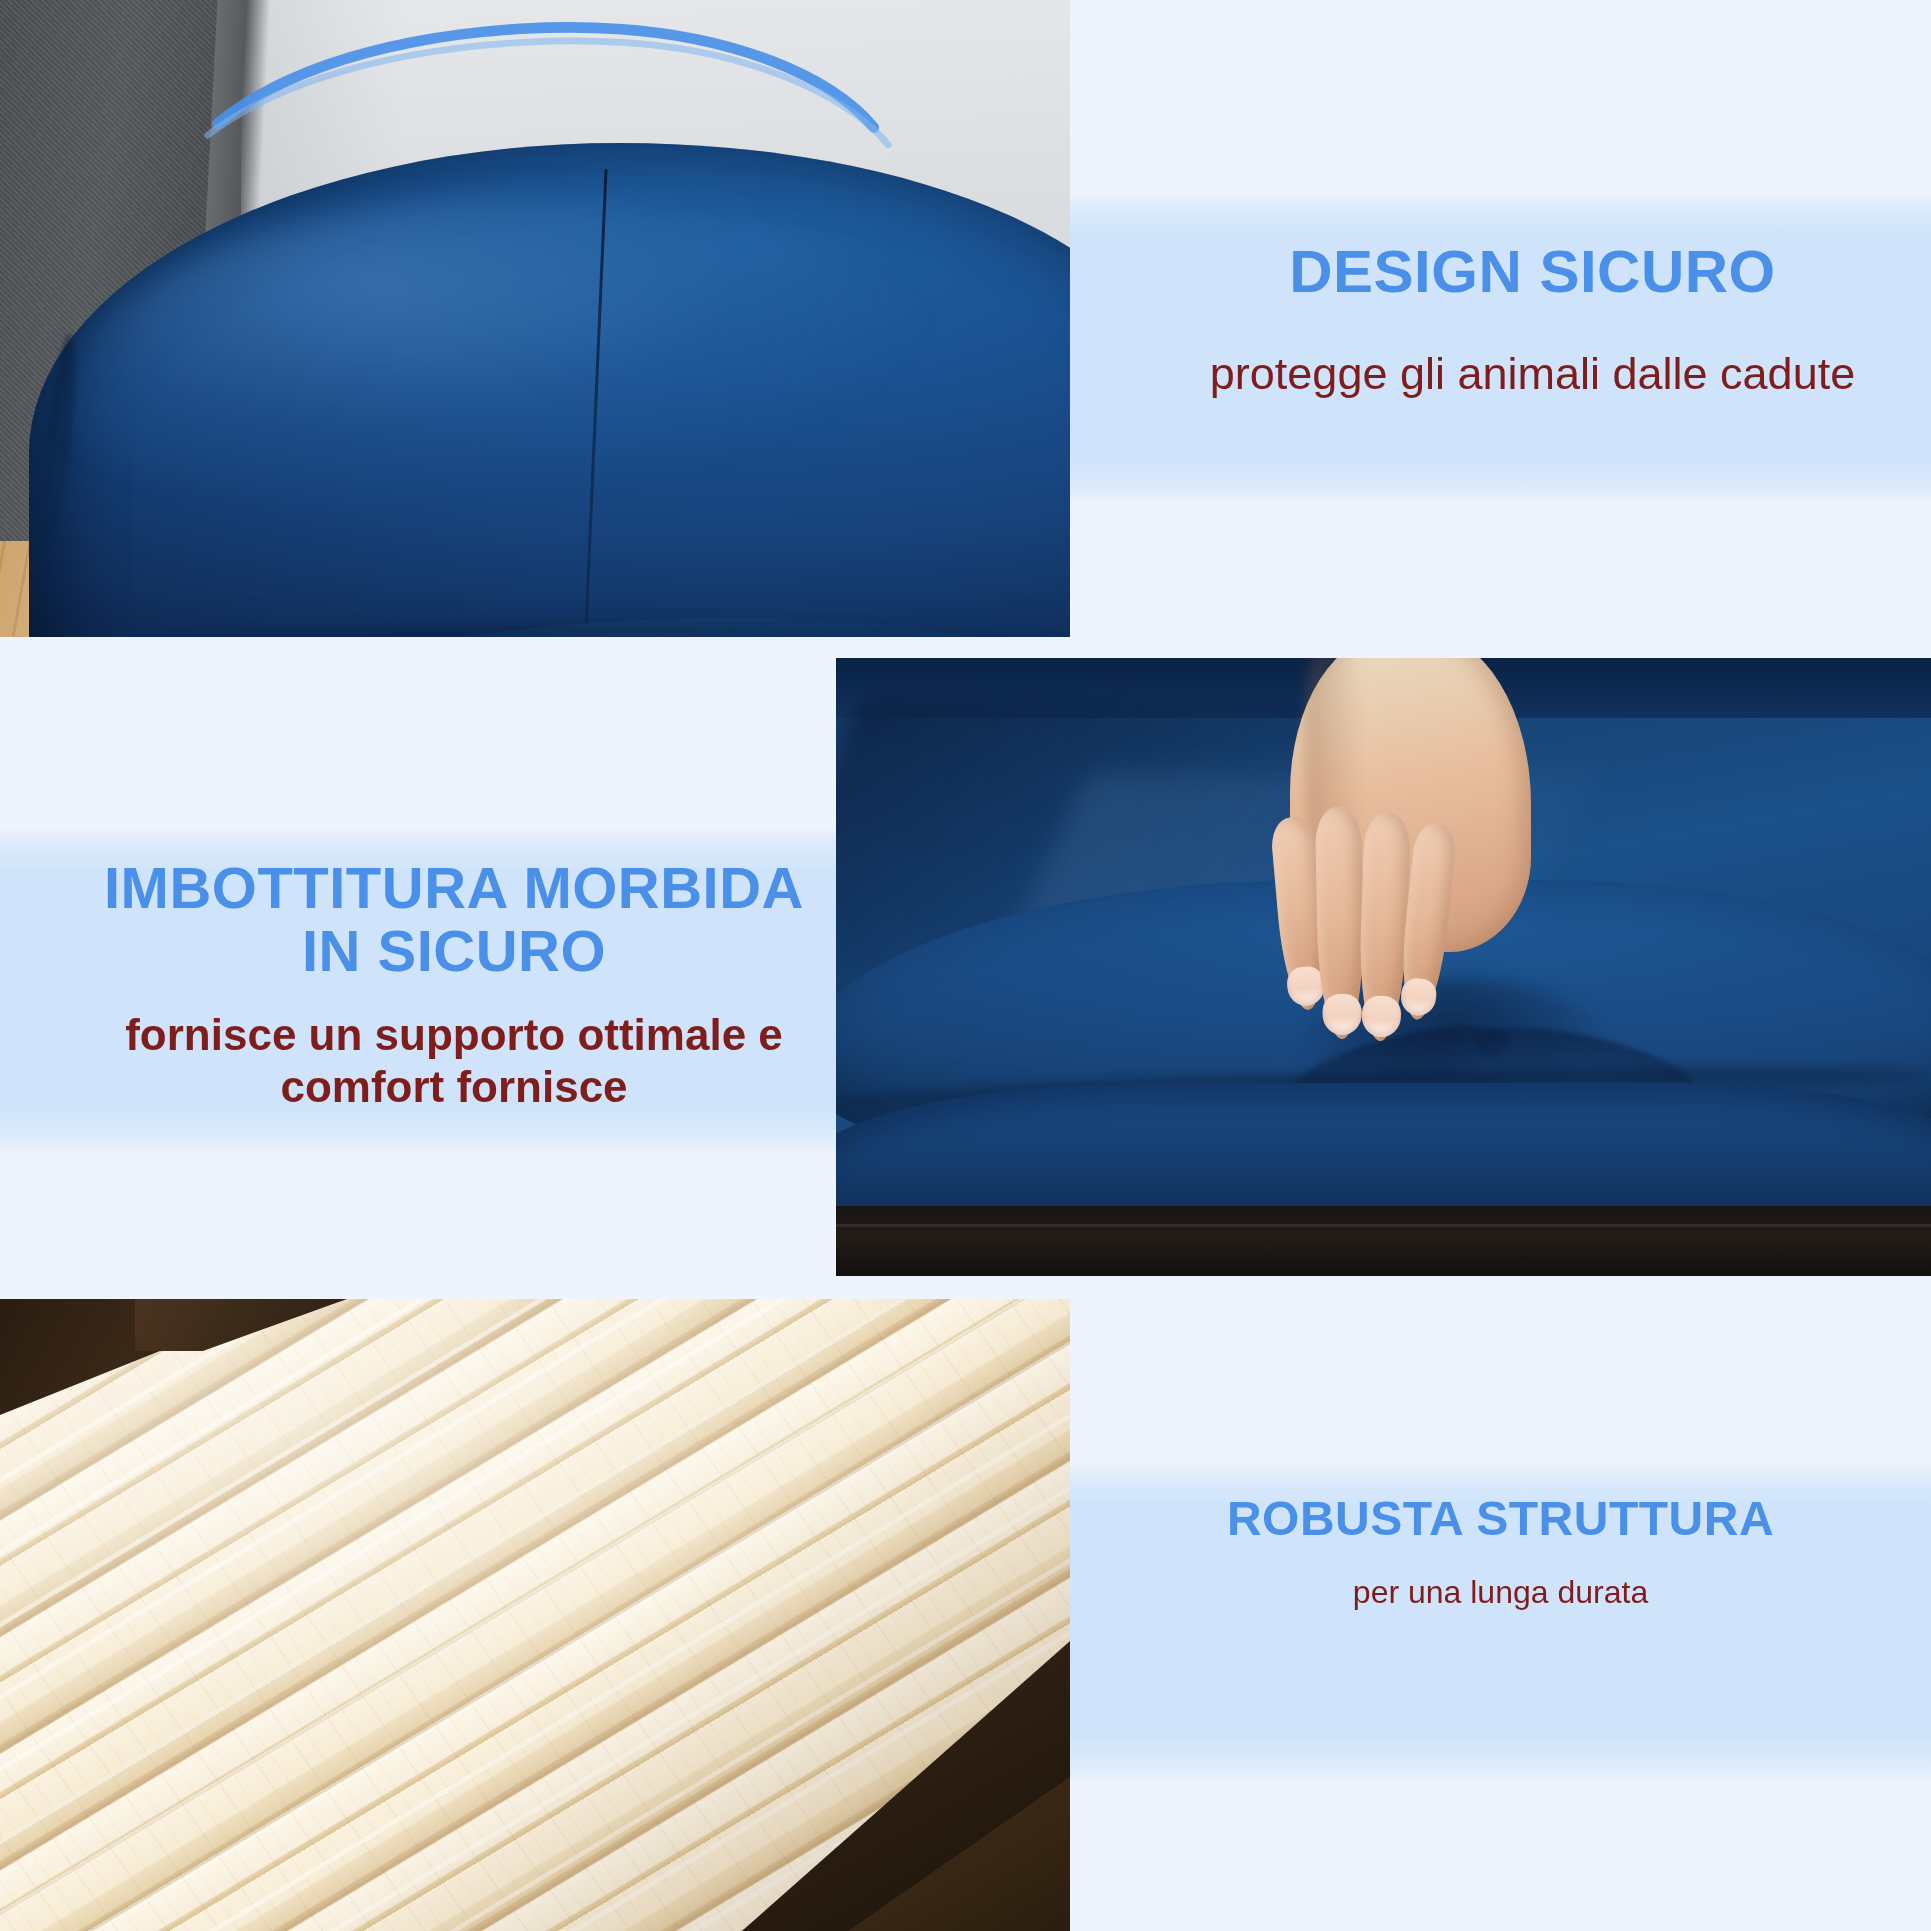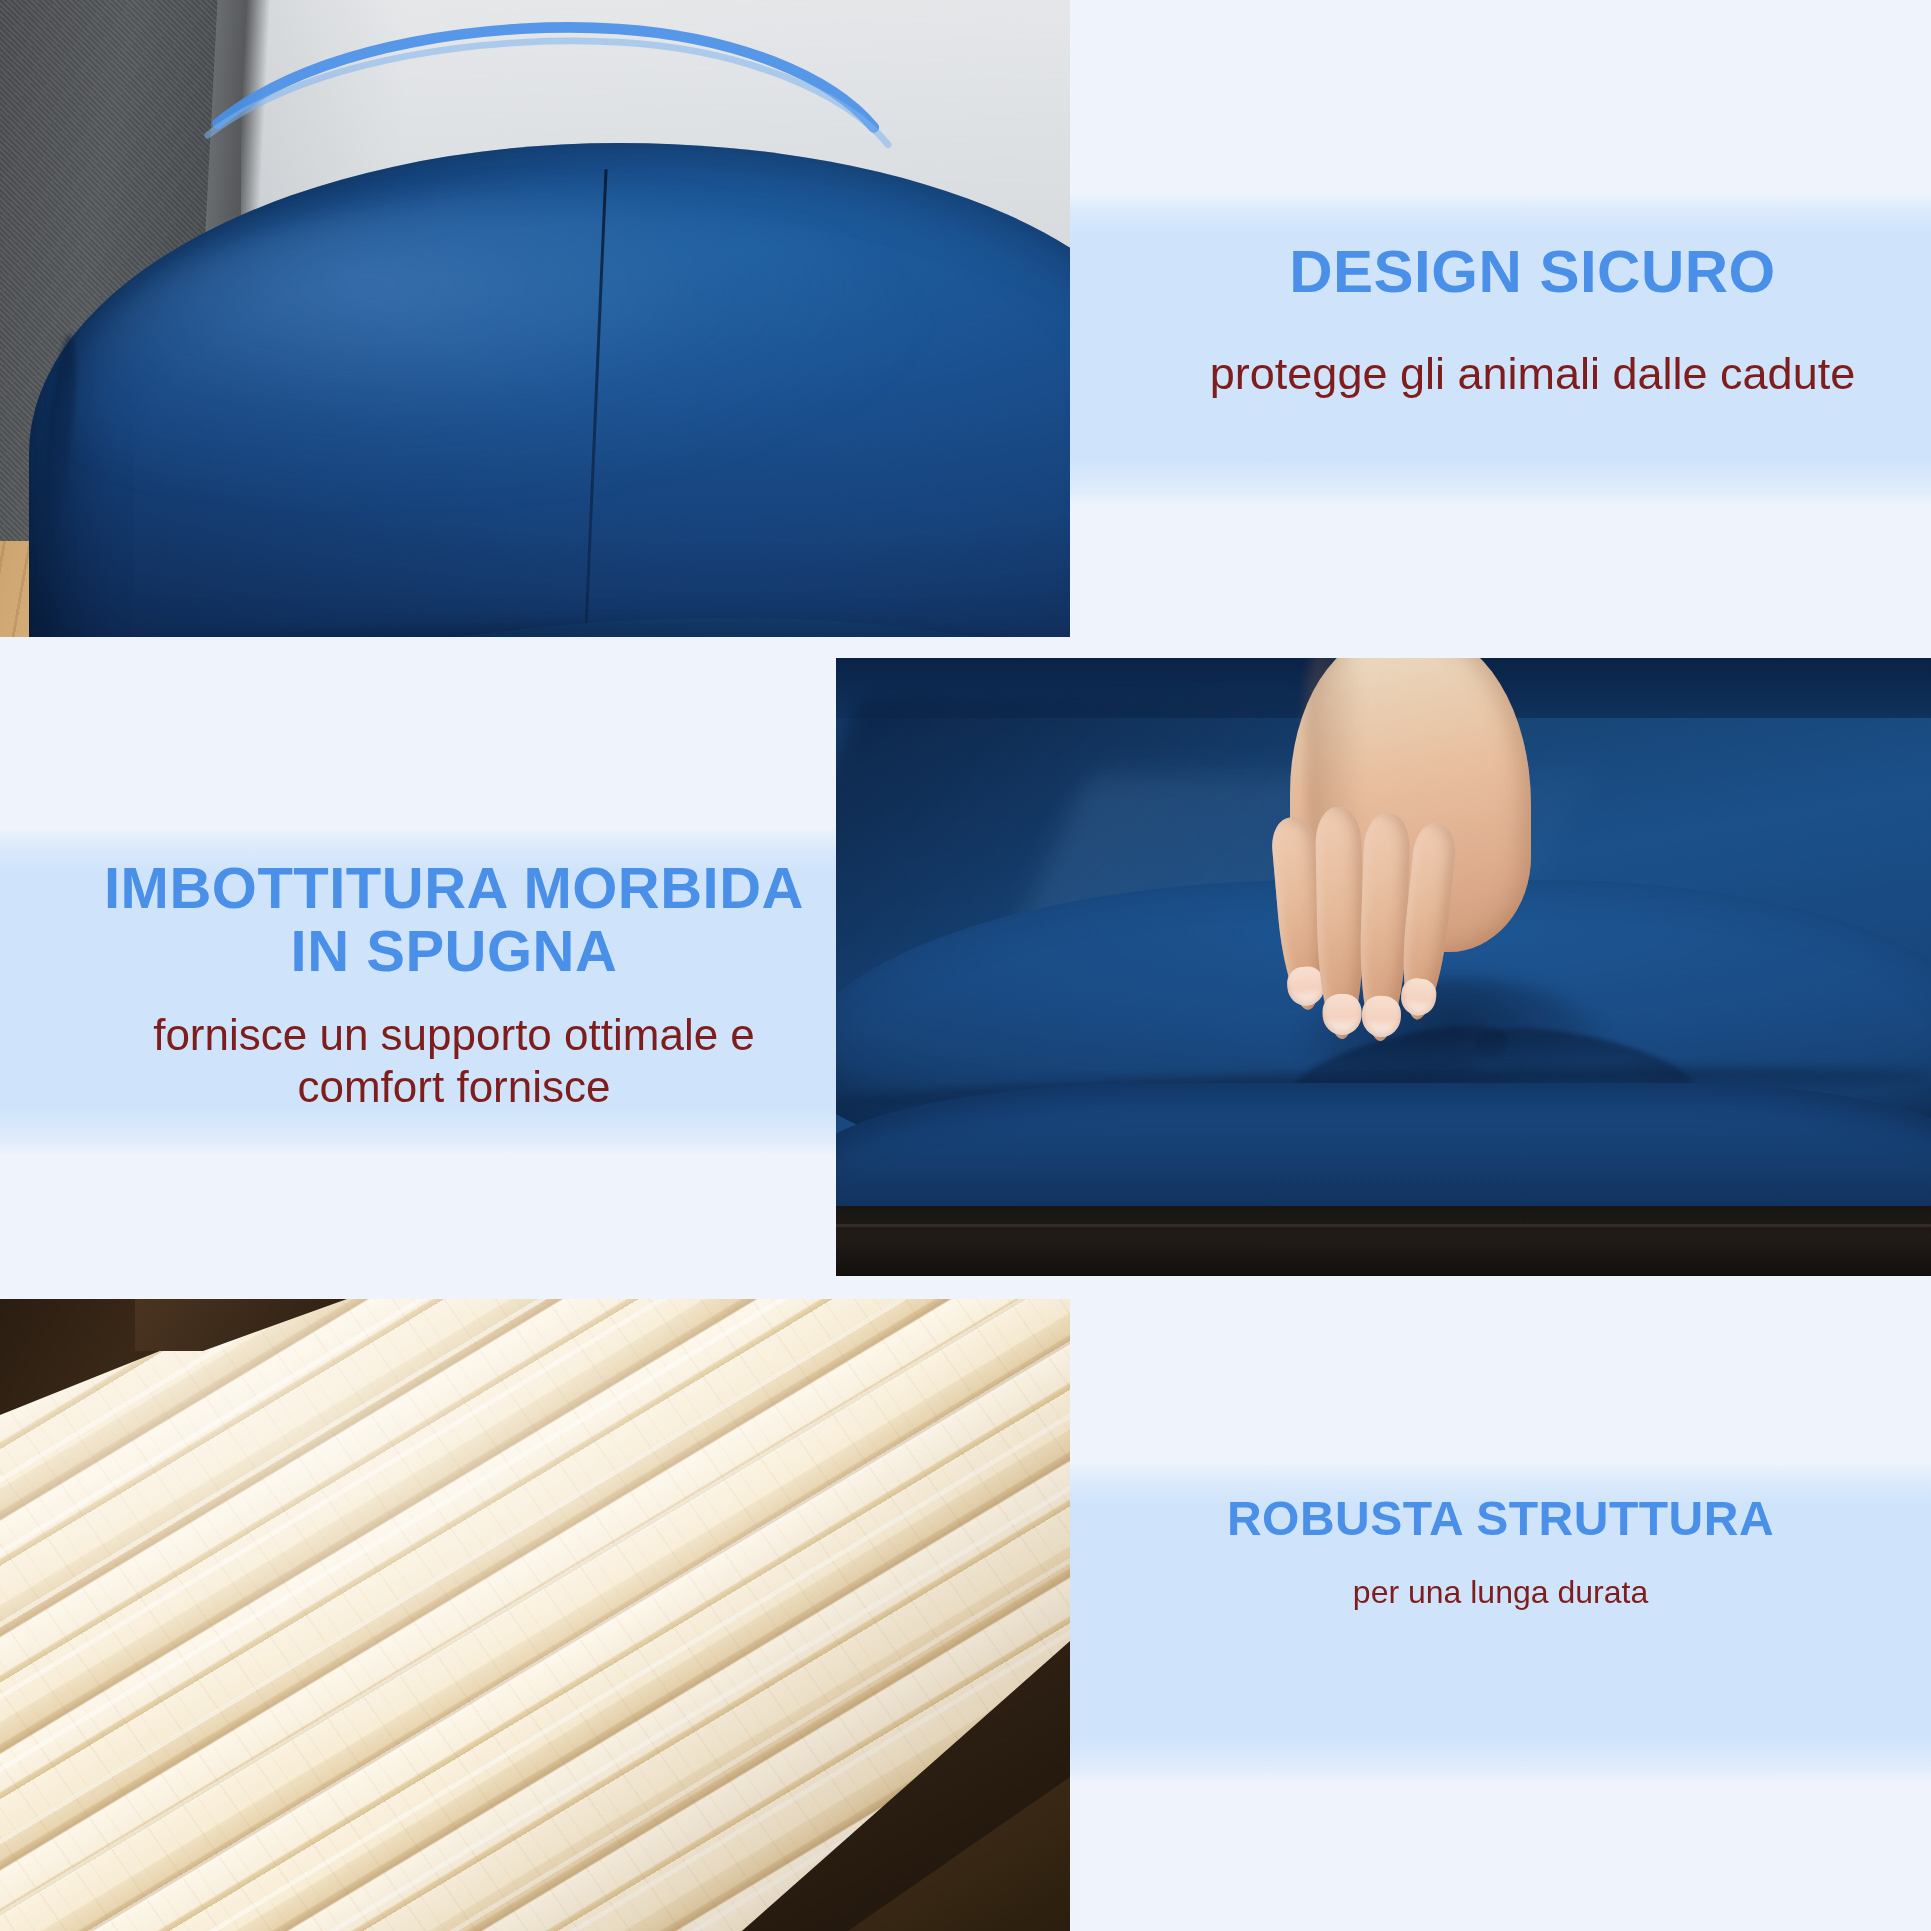--- a/index.html
+++ b/index.html
@@ -174,21 +174,21 @@
   }
   
   #band1{top:193px;width:861px;height:311px;left:1070px;}
   #text1{left:1070px;top:198px;width:861px;padding-left:32px;}
   #text1 .heading{font-size:60px;padding-top:42px;}
   #text1 .sub{font-size:45px;padding-top:42px;}
   
   #band2{top:828px;width:836px;height:326px;left:0;}
   #text2{left:0;top:832px;width:908px;}
   #text2 .heading{font-size:58px;padding-top:25px;}
-  #text2 .sub{font-size:44px;padding-top:27px;}
+  #text2 .sub{font-size:44px;padding-top:27px;font-weight:bold;}
   
   #band3{top:1463px;width:861px;height:319px;left:1070px;}
   #text3{left:1070px;top:1466px;width:861px;}
   #text3 .heading{font-size:48px;padding-top:27px;}
   #text3 .sub{font-size:32px;padding-top:29px;}
 </style>
 </head>
 <body>
 
 <div class="canvas">
@@ -247,21 +247,21 @@
       </div>
       <div class="finger" style="left:145px;top:180px;width:42px;height:197px;transform:rotate(6deg);">
         <div class="nail" style="left:2.9px;bottom:3.9px;width:35px;height:37px;"></div>
       </div>
     </div>
   </div>
 
   <div class="band" id="band2"></div>
   <div class="textblock" id="text2">
     <p class="heading">IMBOTTITURA MORBIDA</p>
-    <p class="heading" style="padding-top:0;">IN SPUGNA</p>
+    <p class="heading" style="padding-top:0;">IN SICURO</p>
     <p class="sub">fornisce un supporto ottimale e</p>
     <p class="sub" style="padding-top:0;">comfort fornisce</p>
   </div>
 
   <div class="photo" id="photo3">
     <div id="p3-base"></div>
     <div id="p3-slats"></div>
     <div id="p3-grain"></div>
     <div id="p3-hi"></div>
     <div id="p3-shade"></div>

